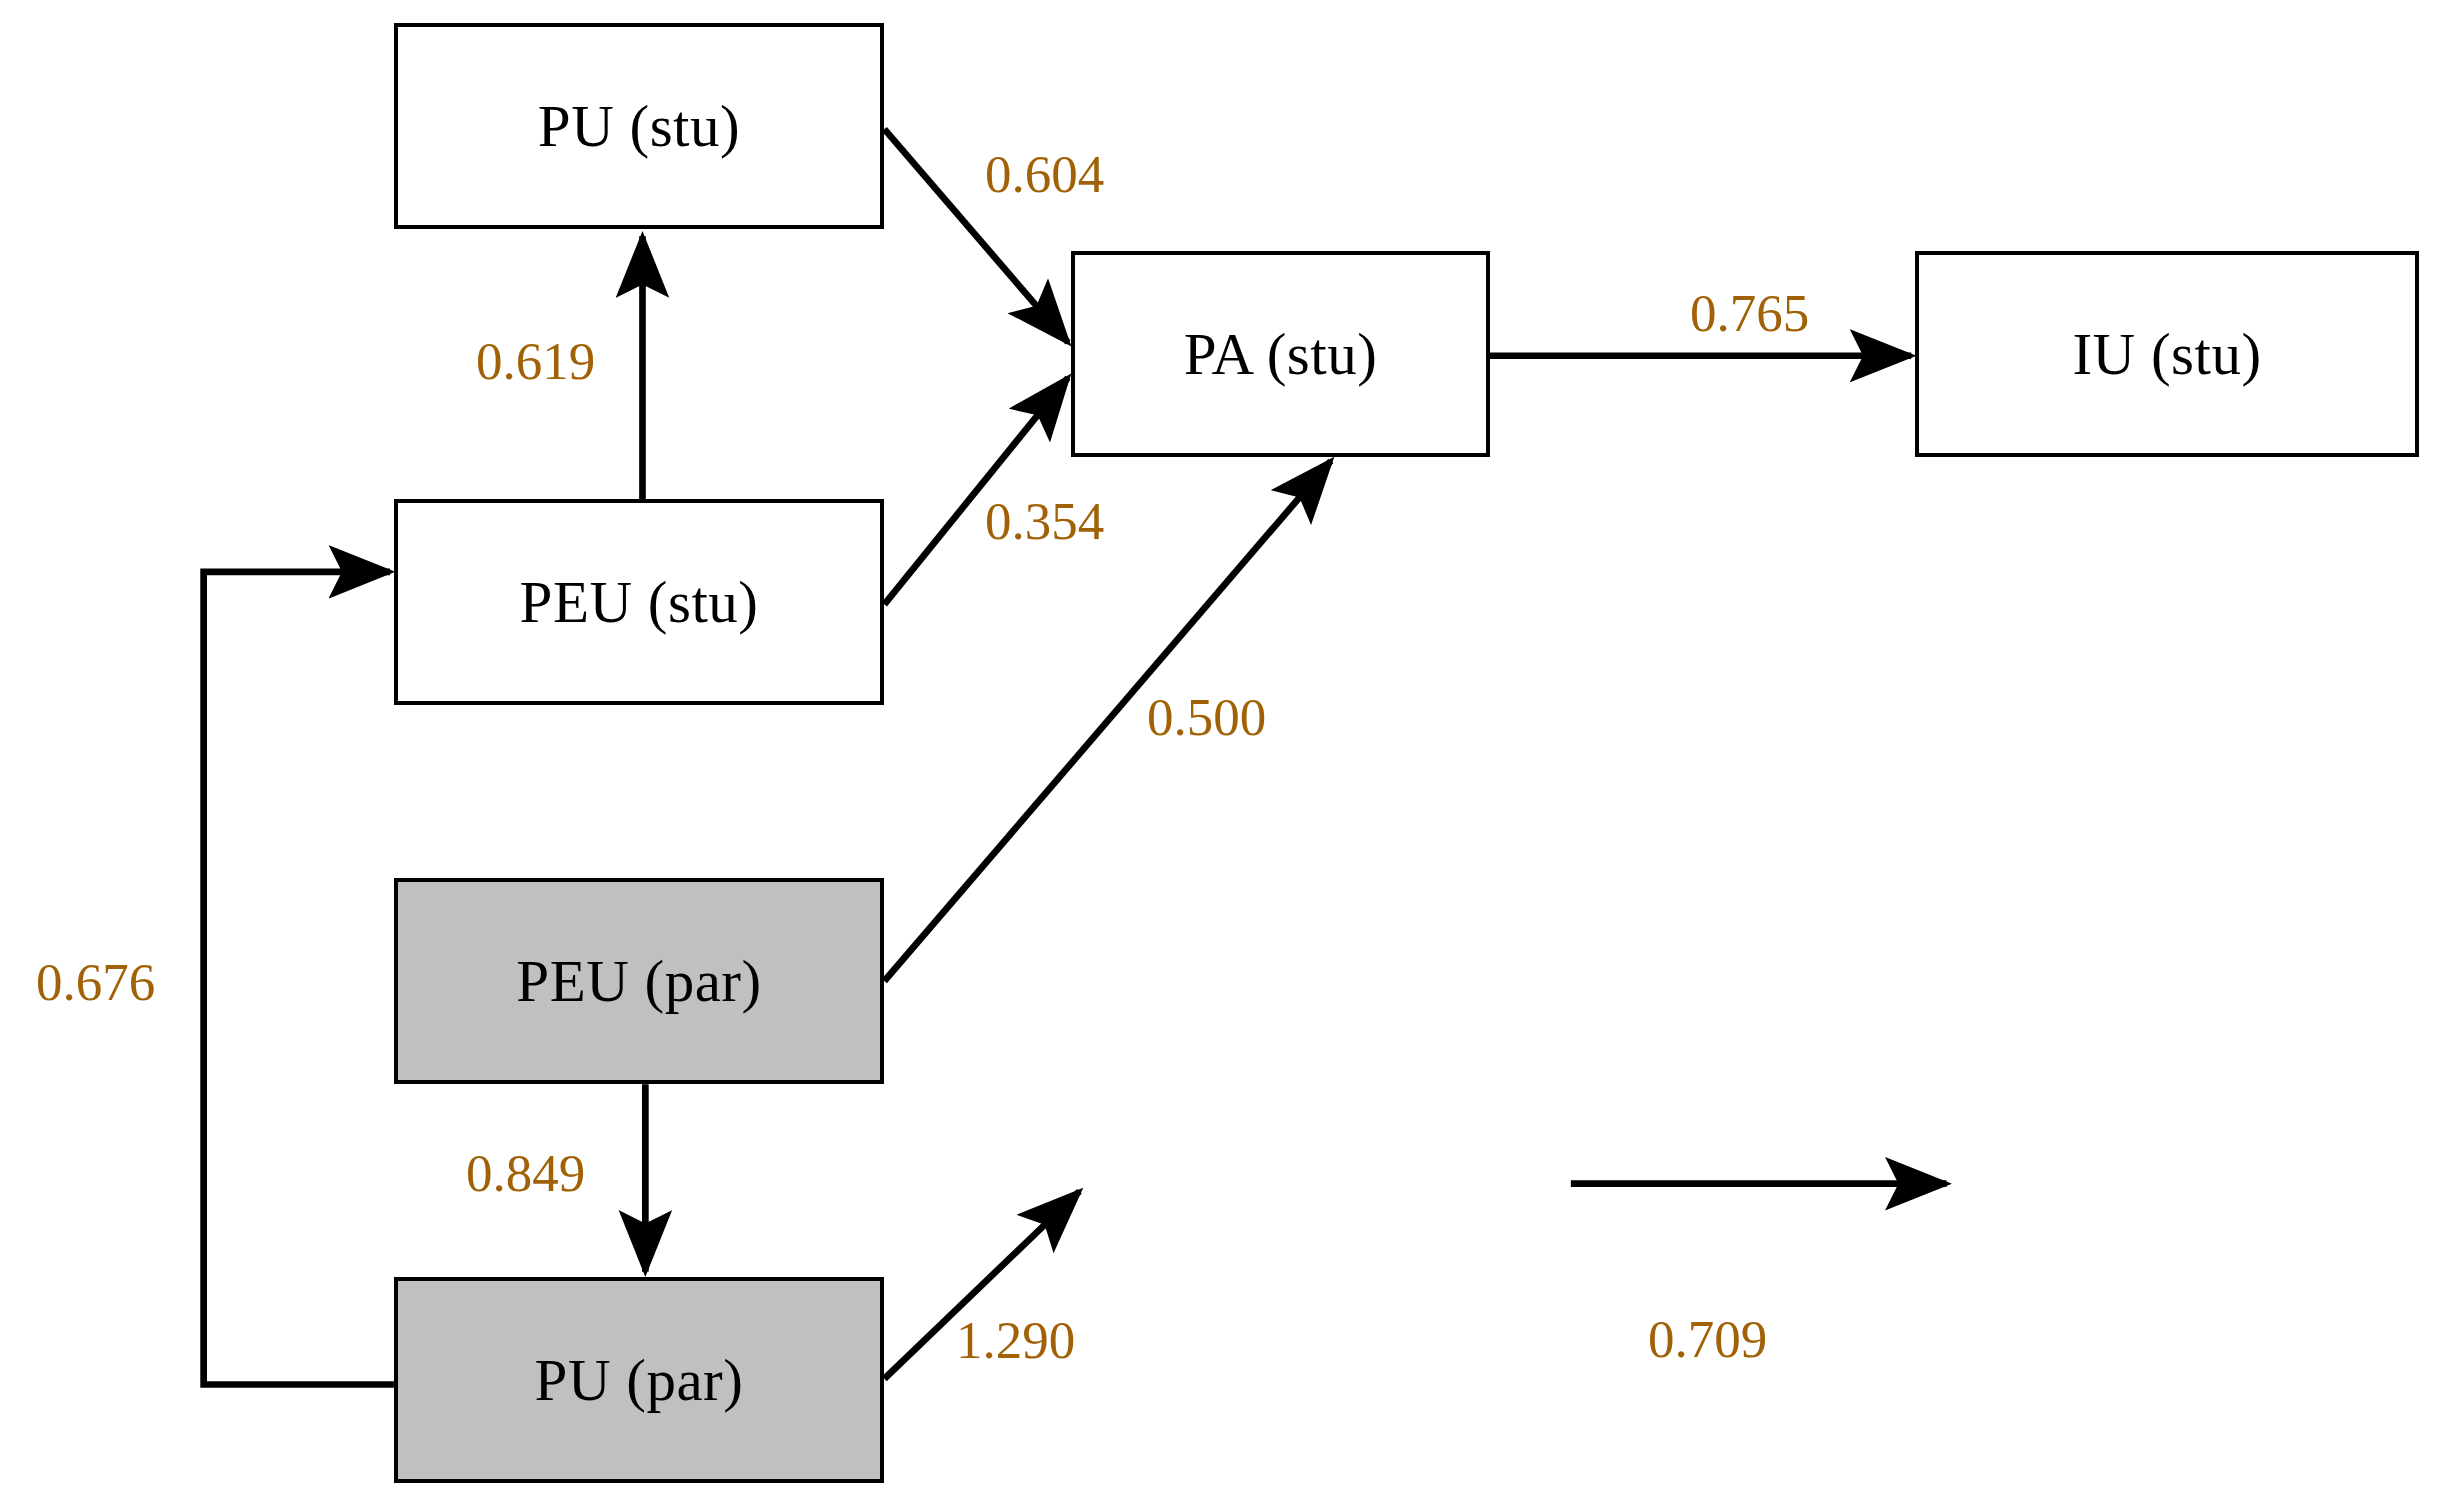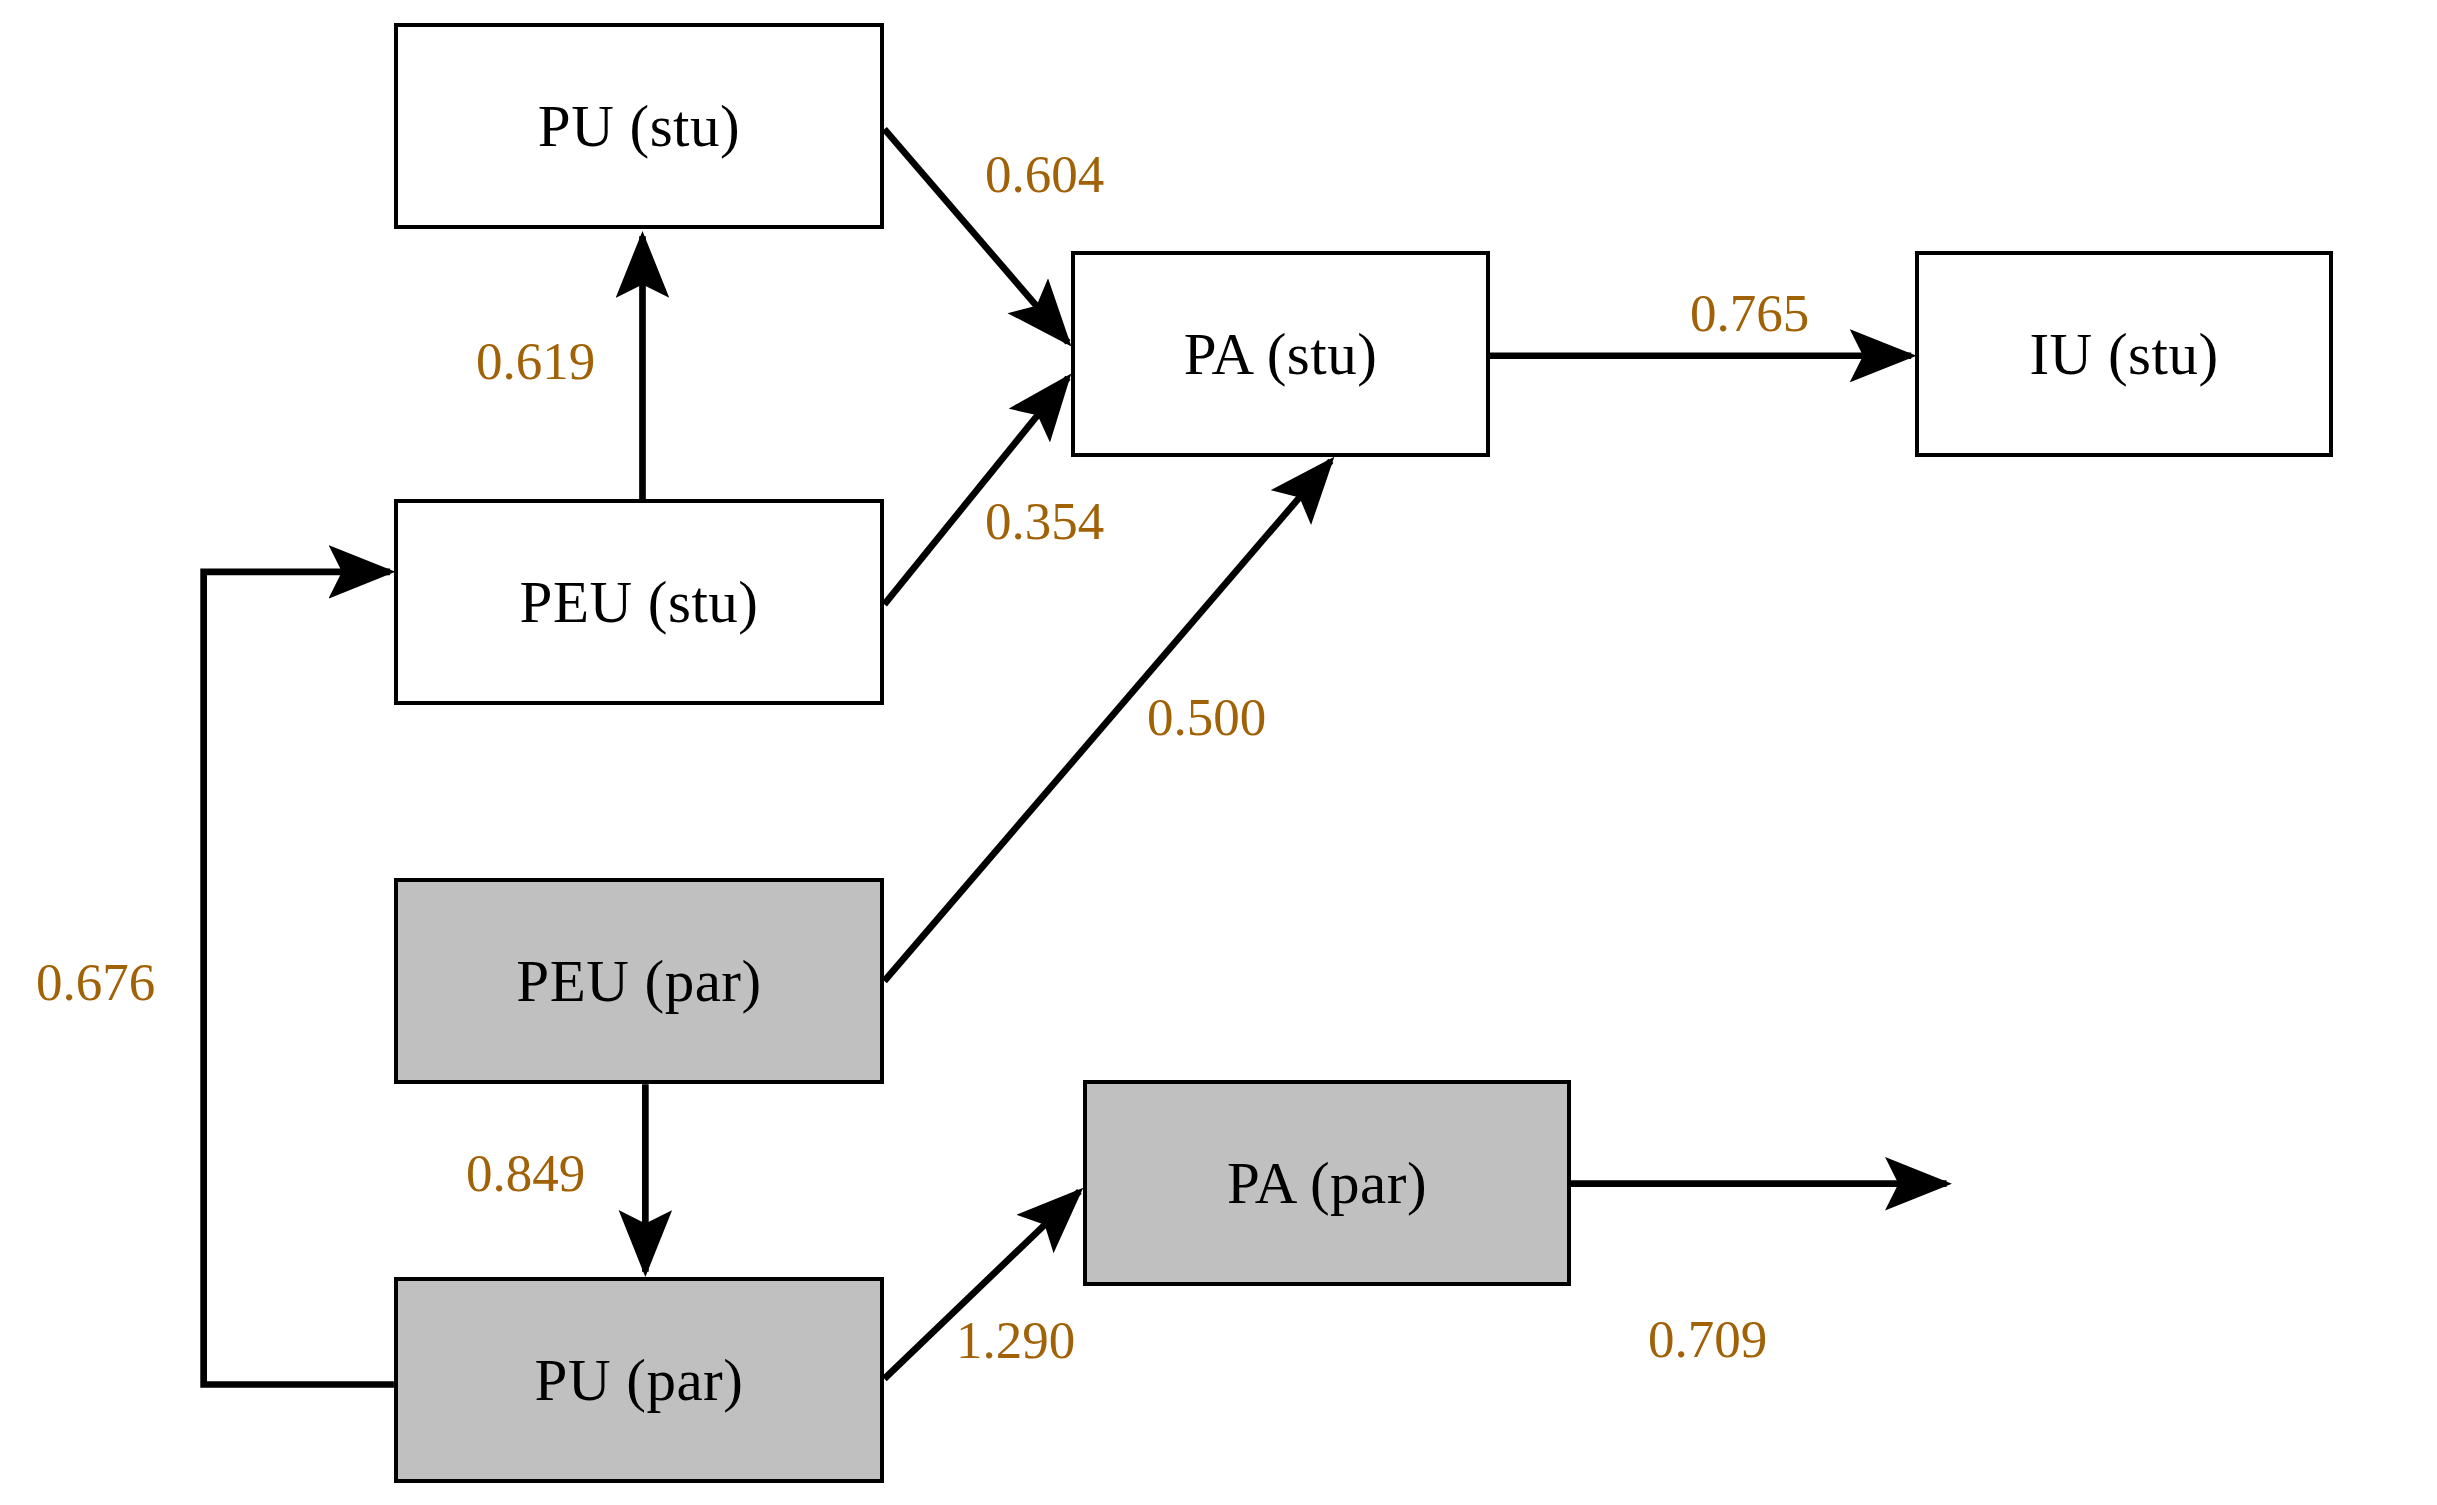--- a/index.html
+++ b/index.html
@@ -84,35 +84,32 @@
   </div>
 
   <div class="node white" style="left:394px; top:23px; width:490px; height:206px;">
     <span>PU (stu)</span>
   </div>
 
   <div class="node white" style="left:1071px; top:251px; width:419px; height:206px;">
     <span>PA (stu)</span>
   </div>
 
-  <div class="node white" style="left:1915px; top:251px; width:418px; height:206px;">
+  <div class="node white" style="left:1915px; top:251px; width:504px; height:206px;">
     <span>IU (stu)</span>
   </div>
 
   <div class="node gray" style="left:394px; top:878px; width:490px; height:206px;">
     <span>PEU (par)</span>
   </div>
 
   <div class="node gray" style="left:394px; top:1277px; width:490px; height:206px;">
     <span>PU (par)</span>
   </div>
 
-  <div class="node gray" style="left:1083px; top:1080px; width:488px; height:206px;">
-    <span>PA (par)</span>
-  </div>
 
 
   <div class="edge-label" style="left:476px; top:335px;">0.619</div>
 
   <div class="edge-label" style="left:985px; top:148px;">0.604</div>
 
   <div class="edge-label" style="left:985px; top:495px;">0.354</div>
 
   <div class="edge-label" style="left:1690px; top:287px;">0.765</div>
 

